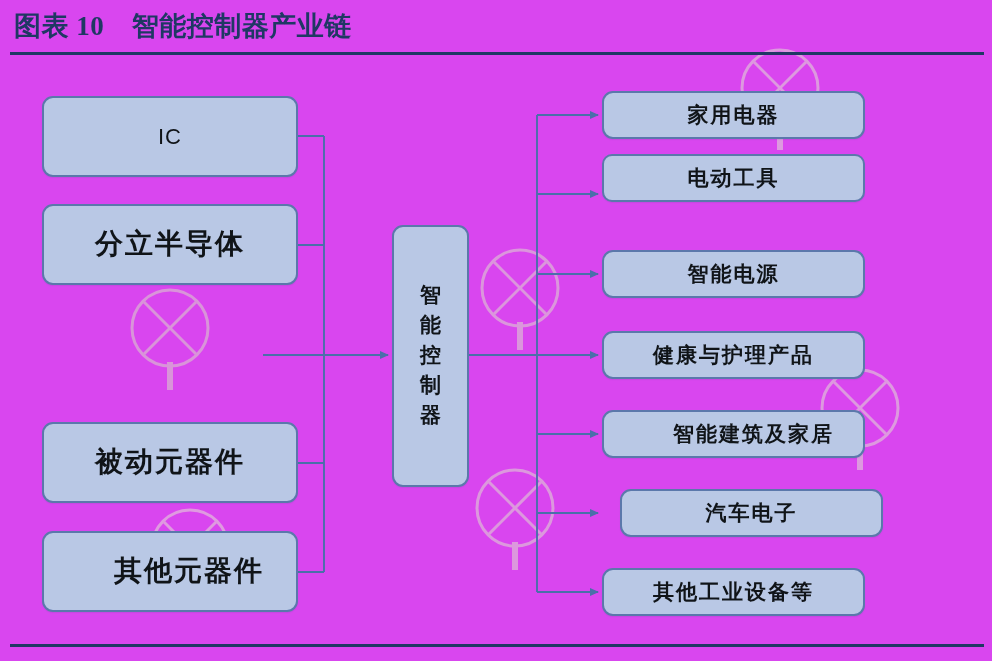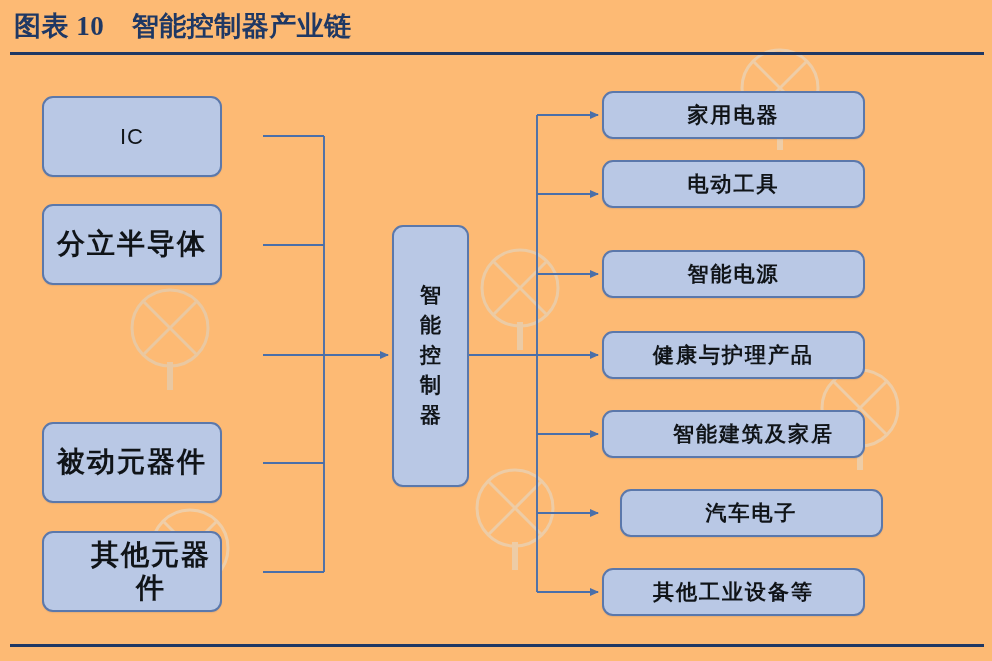--- a/index.html
+++ b/index.html
@@ -7,21 +7,21 @@
     padding: 0;
     background: #ffffff;
   }
   body {
     font-family: "Liberation Serif", "DejaVu Serif", serif;
   }
   #page {
     position: relative;
     width: 992px;
     height: 661px;
-    background: #fdba74;
+    background: #d946ef;
     overflow: hidden;
   }
 
   
   .title {
     position: absolute;
     left: 14px;
     top: 8px;
     font-family: "Liberation Serif", "DejaVu Serif", serif;
     font-size: 27px;
@@ -104,21 +104,21 @@
   .node.latin .node-label {
     font-family: "Liberation Sans", "DejaVu Sans", sans-serif;
     font-size: 22px;
     font-weight: 500;
     letter-spacing: 1px;
   }
 
   
   .left-node {
     left: 42px;
-    width: 180px;
+    width: 256px;
     height: 81px;
     align-items: center;
   }
   .l0 { top: 96px; }
   .l1 { top: 204px; }
   .l2 { top: 313px; }
   .l3 { top: 422px; }
   .l4 { top: 531px; padding-left: 38px; }
 
   
@@ -141,21 +141,21 @@
   .right-node {
     left: 602px;
     width: 263px;
     height: 48px;
   }
   .right-node .node-label {
     font-size: 21px;
     letter-spacing: 2px;
   }
   .r0 { top: 91px; }
-  .r1 { top: 160px; }
+  .r1 { top: 154px; border-radius: 10px; }
   .r2 { top: 250px; }
   .r3 { top: 331px; }
   .r4 { top: 410px; padding-left: 40px; }
   .r5 { top: 489px; margin-left: 18px; }
   .r6 { top: 568px; }
 </style>
 </head>
 <body>
 
 <div id="page">

